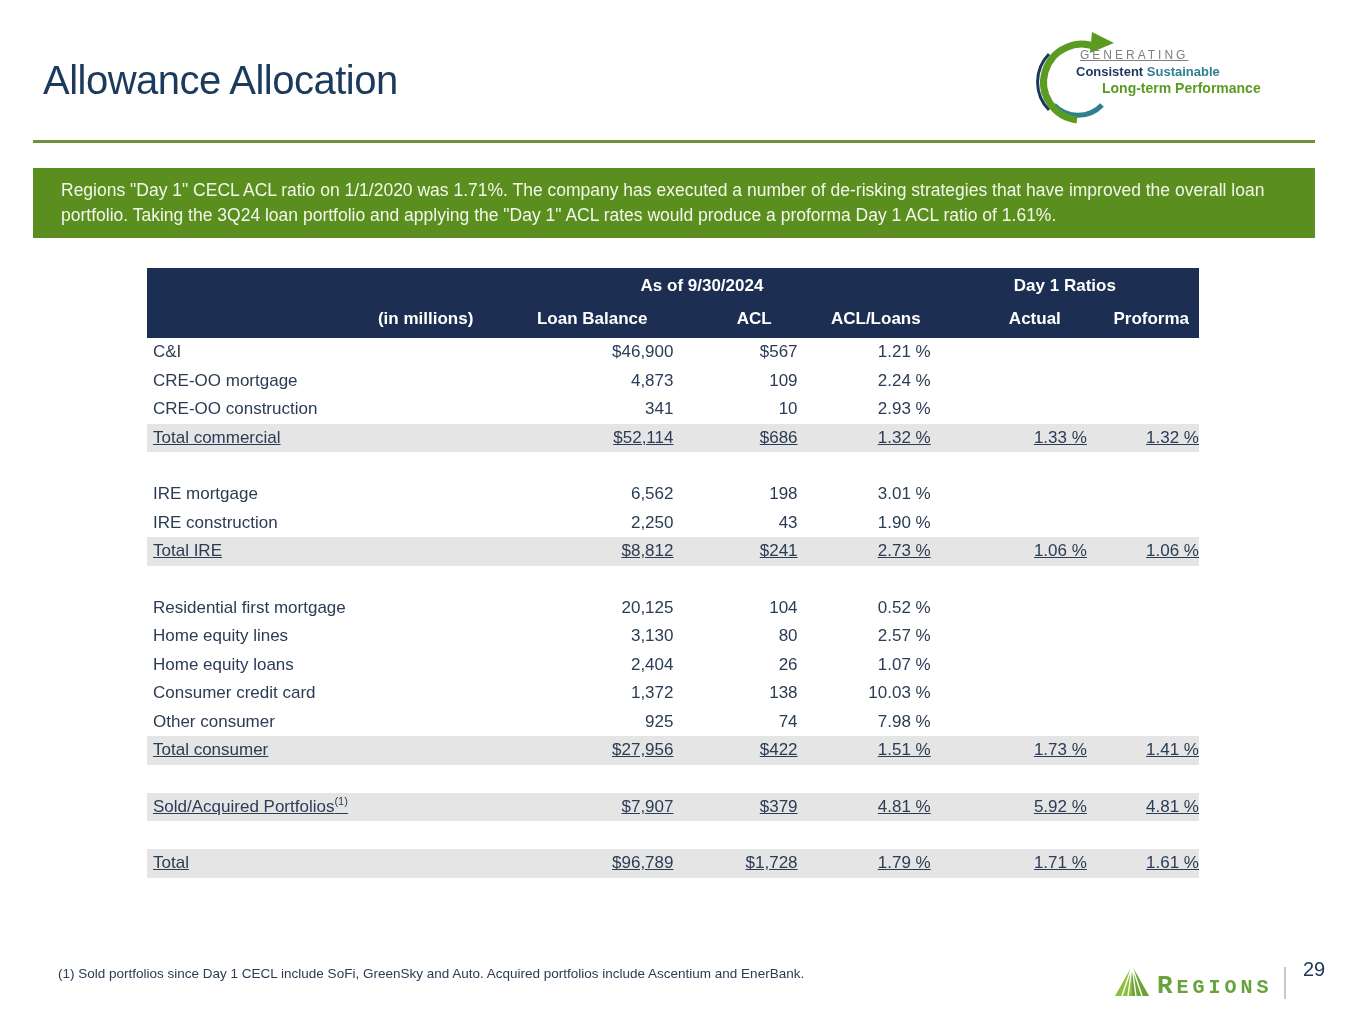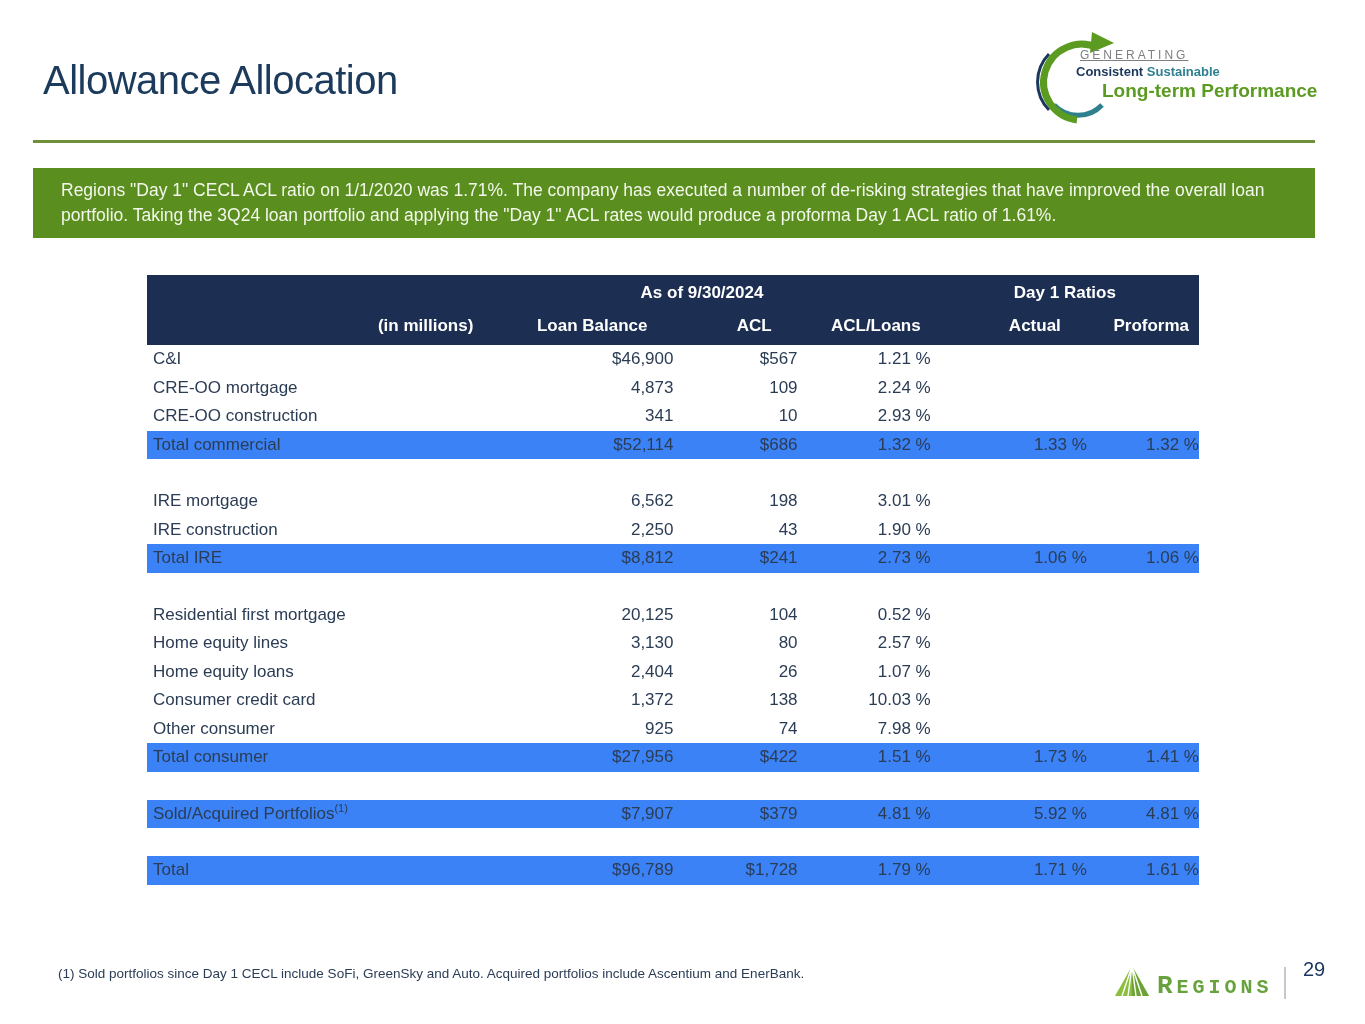--- a/index.html
+++ b/index.html
@@ -48,21 +48,21 @@
     font-size: 12px;
     letter-spacing: 3px;
     color: #7d7f82;
     margin-left: 4px;
     text-decoration: underline;
   }
   .badge-line2 { font-size: 13px; font-weight: bold; margin-top: 2px; white-space: nowrap; }
   .badge-consistent { color: #1b365d; }
   .badge-sustainable { color: #2e808f; }
   .badge-longterm {
-    font-size: 19px;
+    font-size: 14px;
     font-weight: bold;
     color: #5b9b22;
     margin-top: 1px;
     margin-left: 26px;
     white-space: nowrap;
   }
 
   
   .banner {
     position: absolute;
@@ -72,21 +72,21 @@
     height: 70px;
     background: #5a8e1f;
     color: #f3f8eb;
     display: flex;
     align-items: center;
     padding: 0 28px;
   }
   .banner p { font-size: 17.5px; line-height: 25px; }
 
   
-  .table-wrap { position: absolute; left: 147px; top: 275px; }
+  .table-wrap { position: absolute; left: 147px; top: 268px; }
   table { border-collapse: collapse; table-layout: fixed; width: 1052px; }
   thead th {
     background: #1c2e52;
     color: #ffffff;
     font-size: 17px;
     font-weight: bold;
   }
   tr.group-row th { height: 36px; vertical-align: middle; text-align: center; }
   tr.col-row th { height: 34px; vertical-align: middle; text-align: right; padding-bottom: 4px; }
   tr.col-row th.left { text-align: right; padding-left: 14px; }
@@ -95,21 +95,21 @@
 
   tbody td {
     height: 28.5px;
     font-size: 17px;
     color: #2b3c55;
     vertical-align: middle;
     white-space: nowrap;
   }
   tbody td.left { text-align: left; padding-left: 6px; }
   tbody td.num { text-align: right; }
-  tr.total-row td { background: #3b82f6; }
+  tr.total-row td { background: #e5e5e5; text-decoration: underline; }
   tr.spacer td { height: 28px; background: transparent; }
   tbody sup { font-size: 11px; vertical-align: super; line-height: 0; }
 
   
   .footnote {
     position: absolute;
     left: 58px;
     top: 966px;
     font-size: 13.5px;
     color: #2b3c55;

